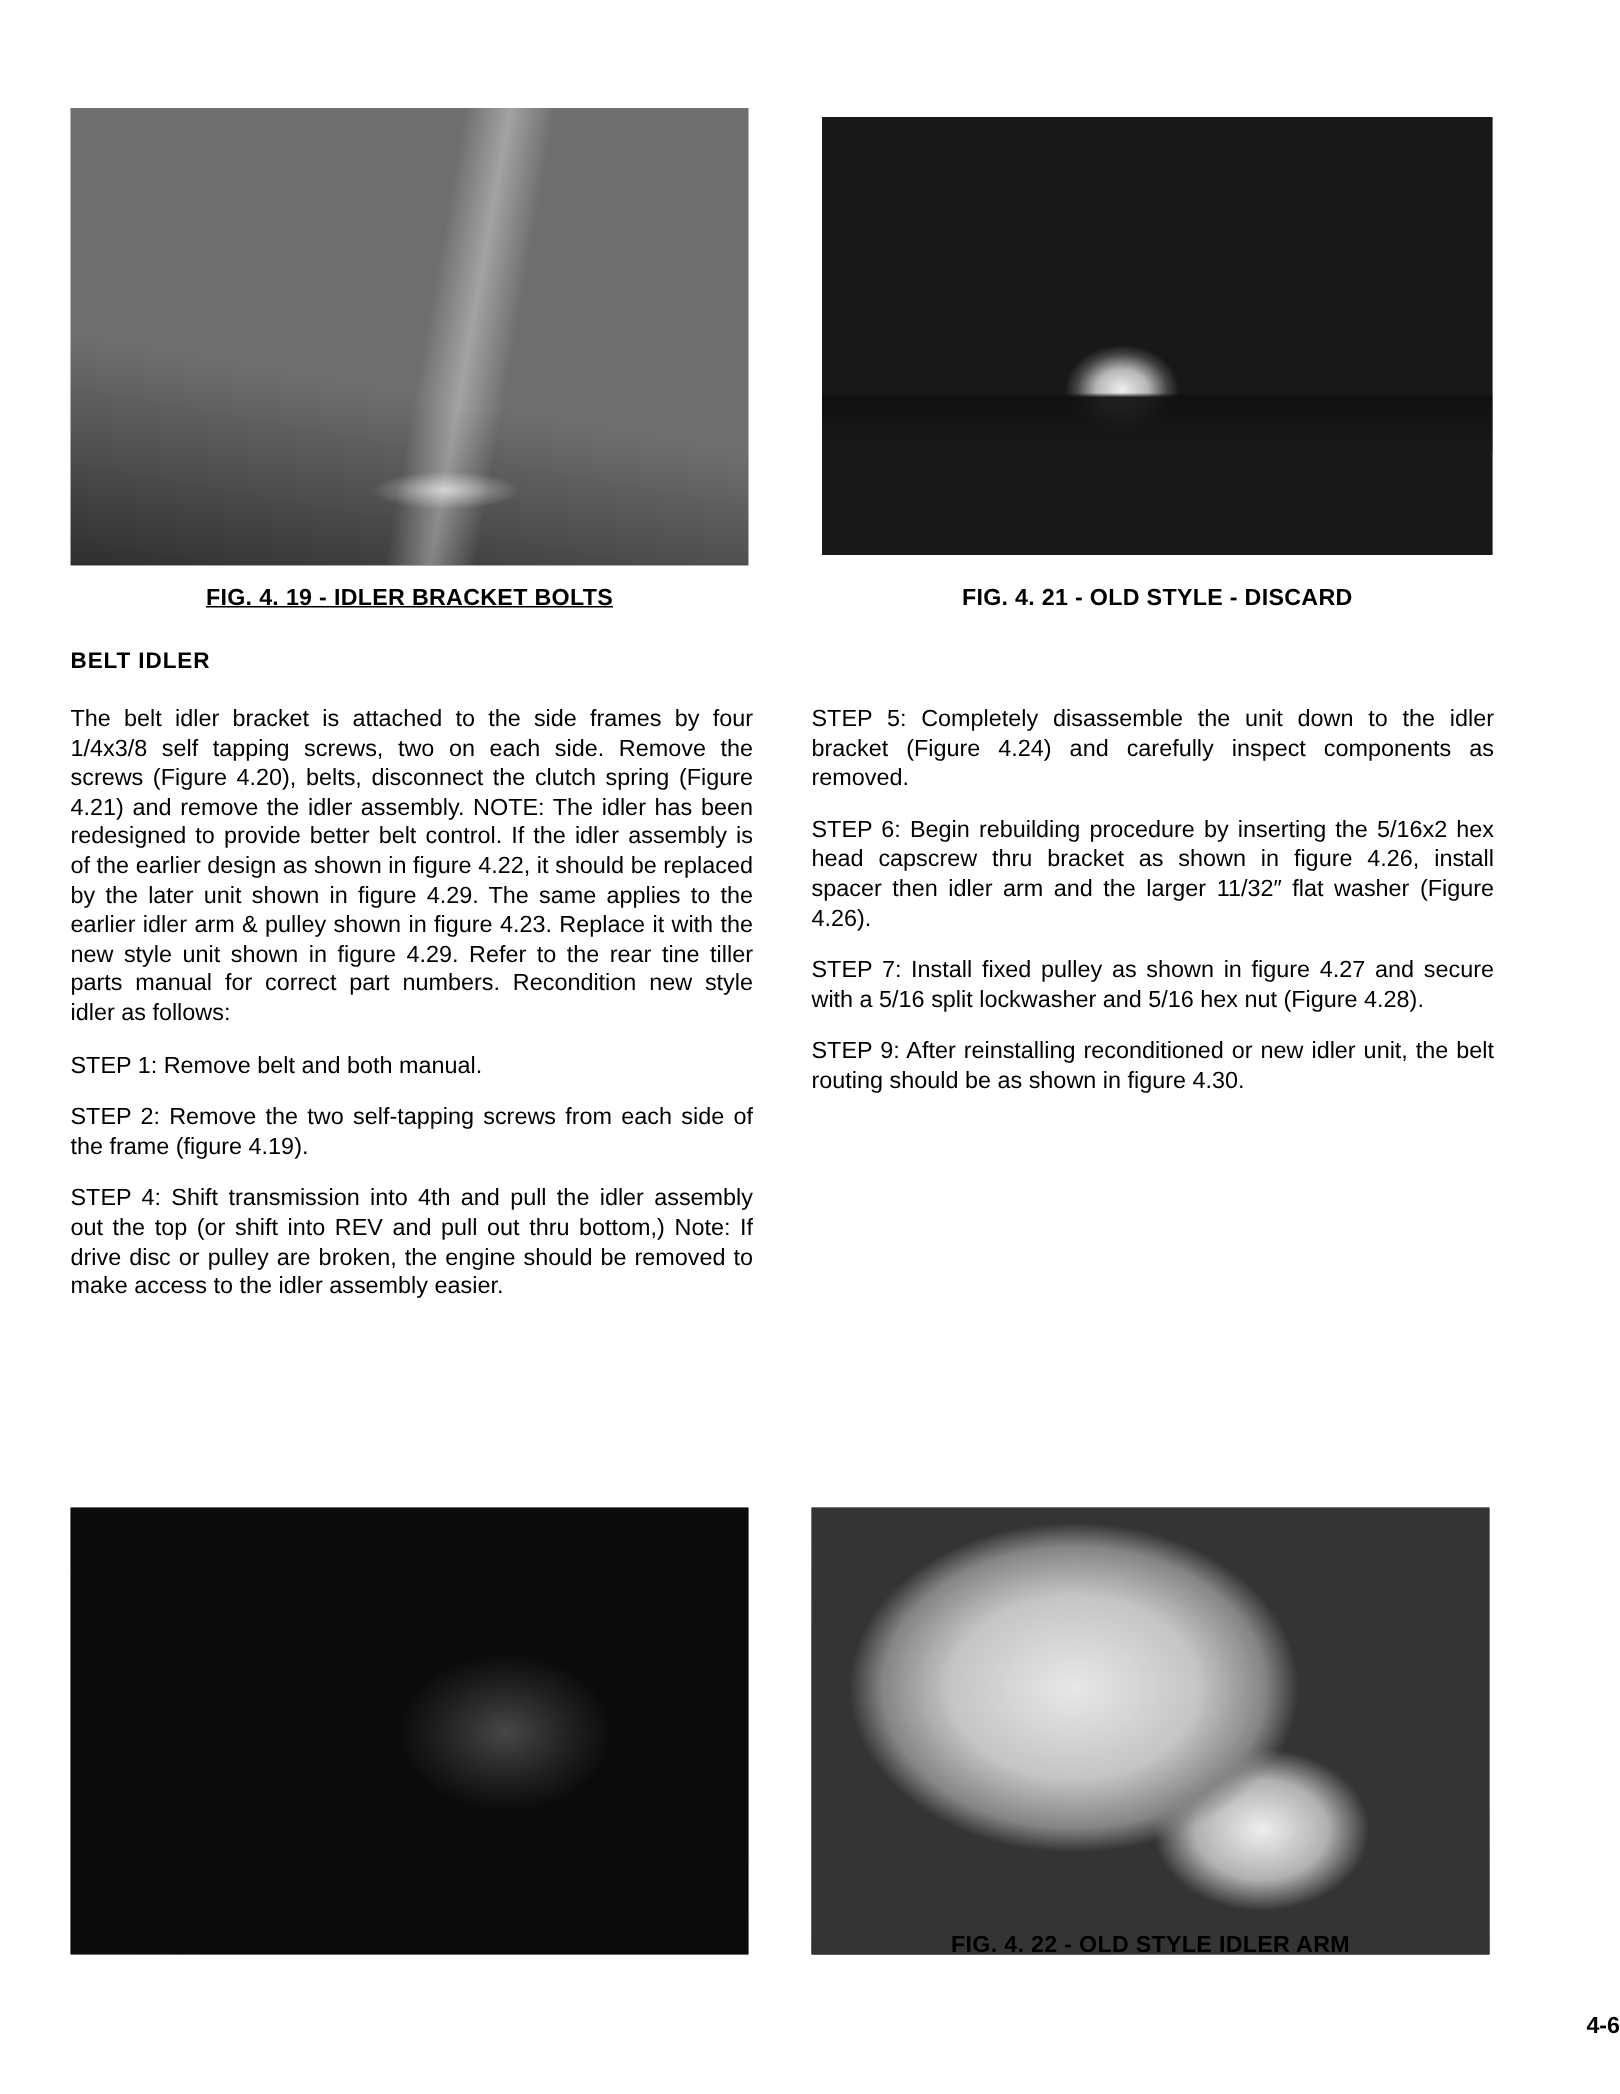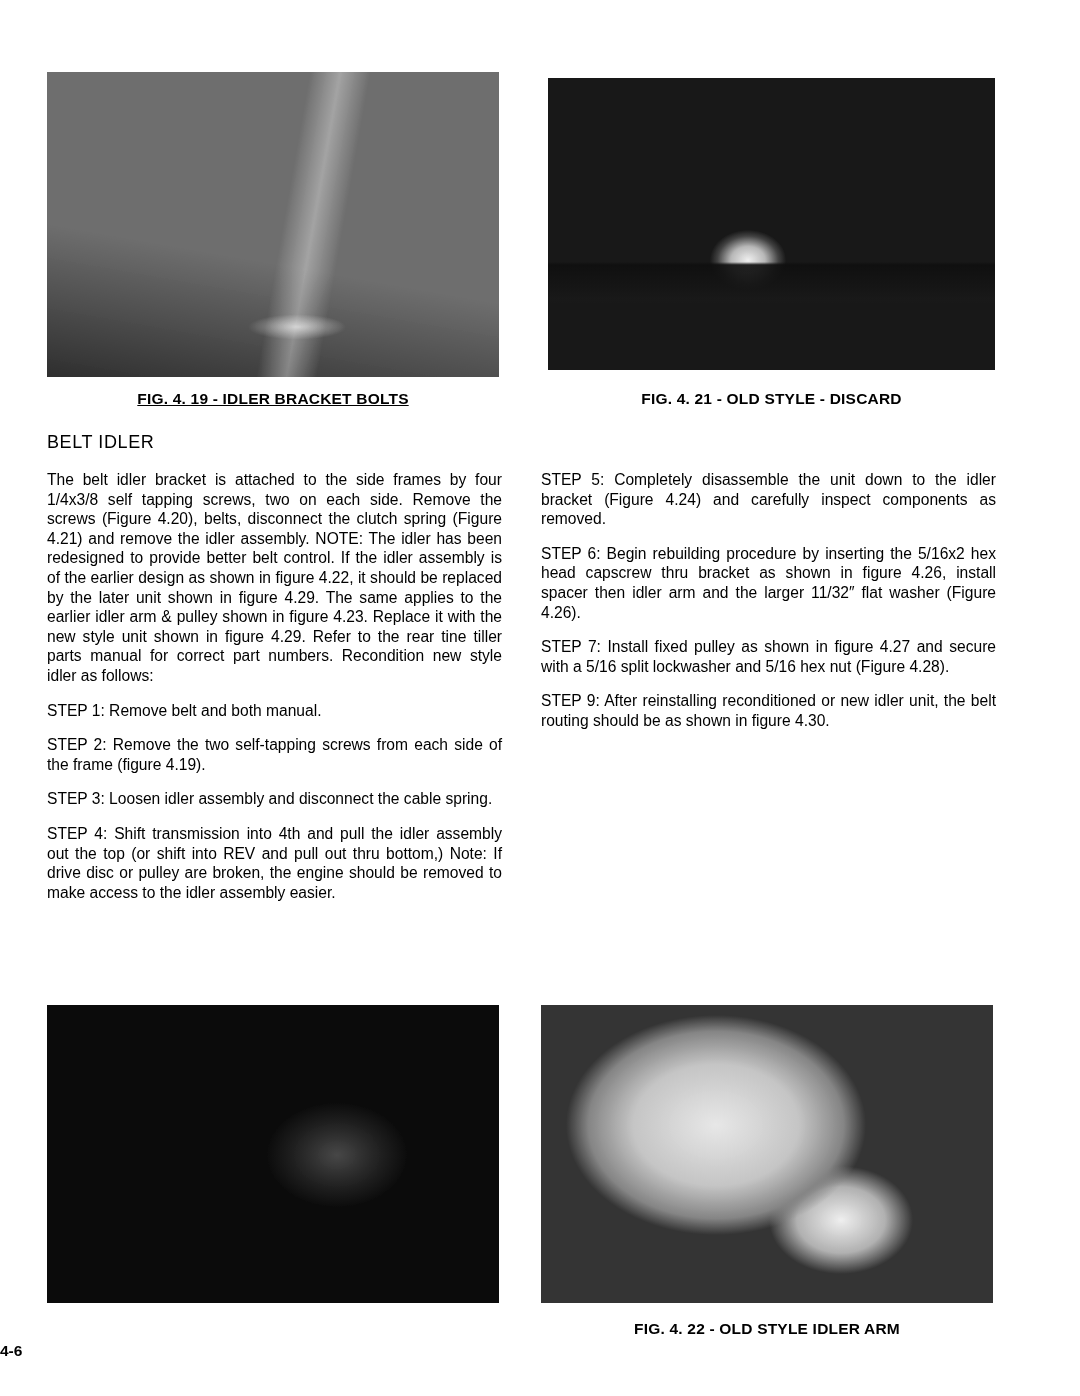--- a/index.html
+++ b/index.html
@@ -109,40 +109,40 @@
     background:
       radial-gradient(ellipse 150px 110px at 175px 120px, #e8e2d6 0%, #c9c1b2 55%, #8b8478 85%, rgba(0,0,0,0) 100%),
       radial-gradient(ellipse 80px 60px at 300px 215px, #efe9de 0%, #b6ae9f 55%, #3b372f 90%),
       linear-gradient(200deg, rgba(0,0,0,0) 40%, rgba(10,10,10,0.85) 62%, rgba(5,5,5,0.95) 100%),
       radial-gradient(ellipse 60px 45px at 250px 275px, #d8d1c3 0%, #7c766a 60%, #1b1917 100%);
   }
 
   
   .section-title {
     position: absolute;
-    font-size: 18px;
-    font-weight: normal;
+    font-size: 15px;
+    font-weight: bold;
     letter-spacing: 0.6px;
   }
   .col {
     position: absolute;
     width: 455px;
     font-size: 15.6px;
     line-height: 19.6px;
     text-align: justify;
   }
   .col p {
     margin: 0 0 15px 0;
   }
   .col p:last-child { margin-bottom: 0; }
 
   .page-number {
     position: absolute;
     width: 100%;
-    text-align: left;
+    text-align: right;
     font-size: 15.5px;
     font-weight: bold;
   }
 </style>
 </head>
 <body>
 
 <div class="page">
 
   <div class="fig" style="left:47px; top:72px; width:452px; height:305px;">
@@ -154,35 +154,34 @@
     <div class="photo p2"></div>
   </div>
   <div class="fig-caption" style="left:548px; top:390px; width:447px;text-align:center;">FIG. 4. 21 - OLD STYLE - DISCARD</div>
 
   <div class="section-title" style="left:47px; top:432px;">BELT IDLER</div>
 
   <div class="col" style="left:47px; top:470px;">
     <p>The belt idler bracket is attached to the side frames by four 1/4x3/8 self tapping screws, two on each side. Remove the screws (Figure 4.20), belts, disconnect the clutch spring (Figure 4.21) and remove the idler assembly. NOTE: The idler has been redesigned to provide better belt control. If the idler assembly is of the earlier design as shown in figure 4.22, it should be replaced by the later unit shown in figure 4.29. The same applies to the earlier idler arm &amp; pulley shown in figure 4.23. Replace it with the new style unit shown in figure 4.29. Refer to the rear tine tiller parts manual for correct part numbers. Recondition new style idler as follows:</p>
     <p>STEP 1: Remove belt and both manual.</p>
     <p>STEP 2: Remove the two self-tapping screws from each side of the frame (figure 4.19).</p>
-    <p>STEP 3: Loosen idler assembly and disconnect the cable spring.</p>
     <p>STEP 4: Shift transmission into 4th and pull the idler assembly out the top (or shift into REV and pull out thru bottom,) Note: If drive disc or pulley are broken, the engine should be removed to make access to the idler assembly easier.</p>
   </div>
 
   <div class="col" style="left:541px; top:470px;">
     <p>STEP 5: Completely disassemble the unit down to the idler bracket (Figure 4.24) and carefully inspect components as removed.</p>
     <p>STEP 6: Begin rebuilding procedure by inserting the 5/16x2 hex head capscrew thru bracket as shown in figure 4.26, install spacer then idler arm and the larger 11/32″ flat washer (Figure 4.26).</p>
     <p>STEP 7: Install fixed pulley as shown in figure 4.27 and secure with a 5/16 split lockwasher and 5/16 hex nut (Figure 4.28).</p>
     <p>STEP 9: After reinstalling reconditioned or new idler unit, the belt routing should be as shown in figure 4.30.</p>
   </div>
 
   <div class="fig" style="left:47px; top:1005px; width:452px; height:298px;">
     <div class="photo p3"></div>
   </div>
 
   <div class="fig" style="left:541px; top:1005px; width:452px; height:298px;">
     <div class="photo p4"></div>
   </div>
-  <div class="fig-caption" style="left:541px; top:1320px; width:452px;">FIG. 4. 22 - OLD STYLE IDLER ARM</div>
+  <div class="fig-caption" style="left:541px; top:1288px; width:452px;">FIG. 4. 22 - OLD STYLE IDLER ARM</div>
 
   <div class="page-number" style="left:0; top:1342px;">4-6</div>
 
 </div>
 
 </body></html>

